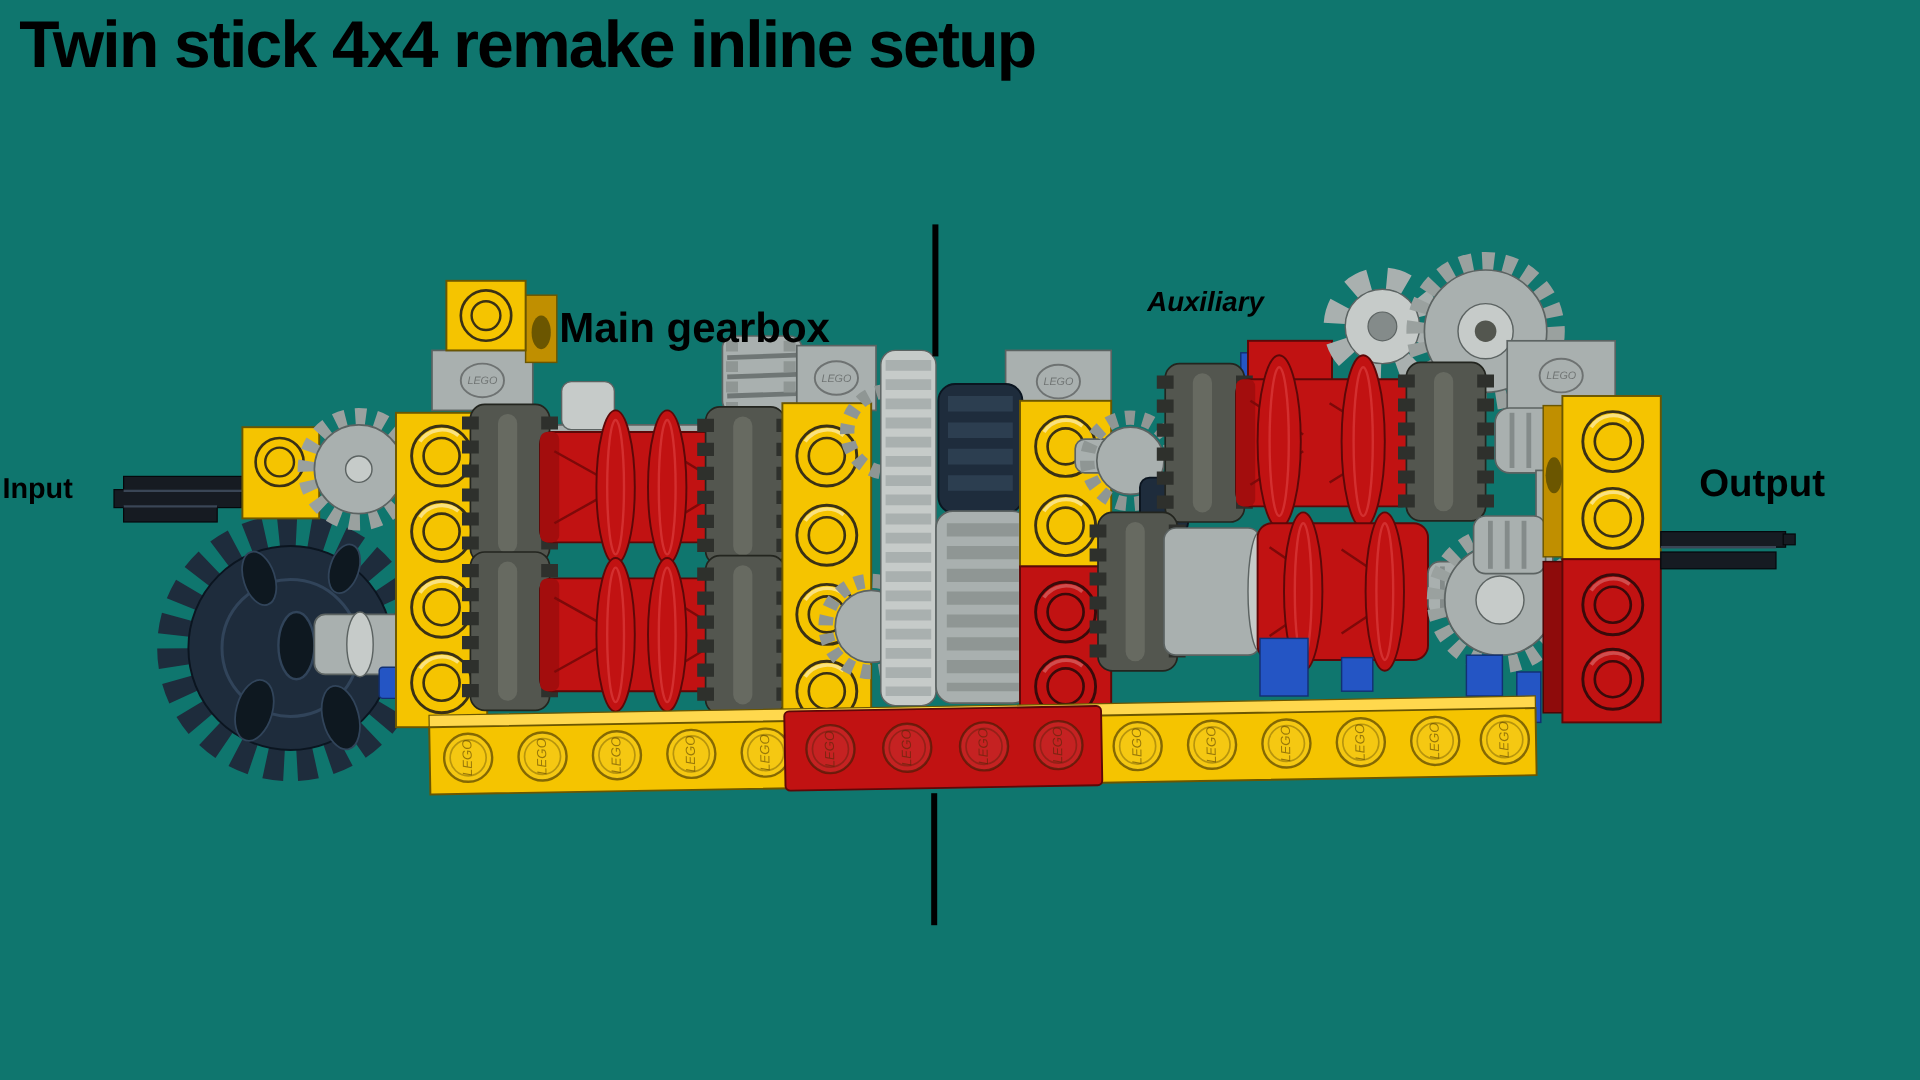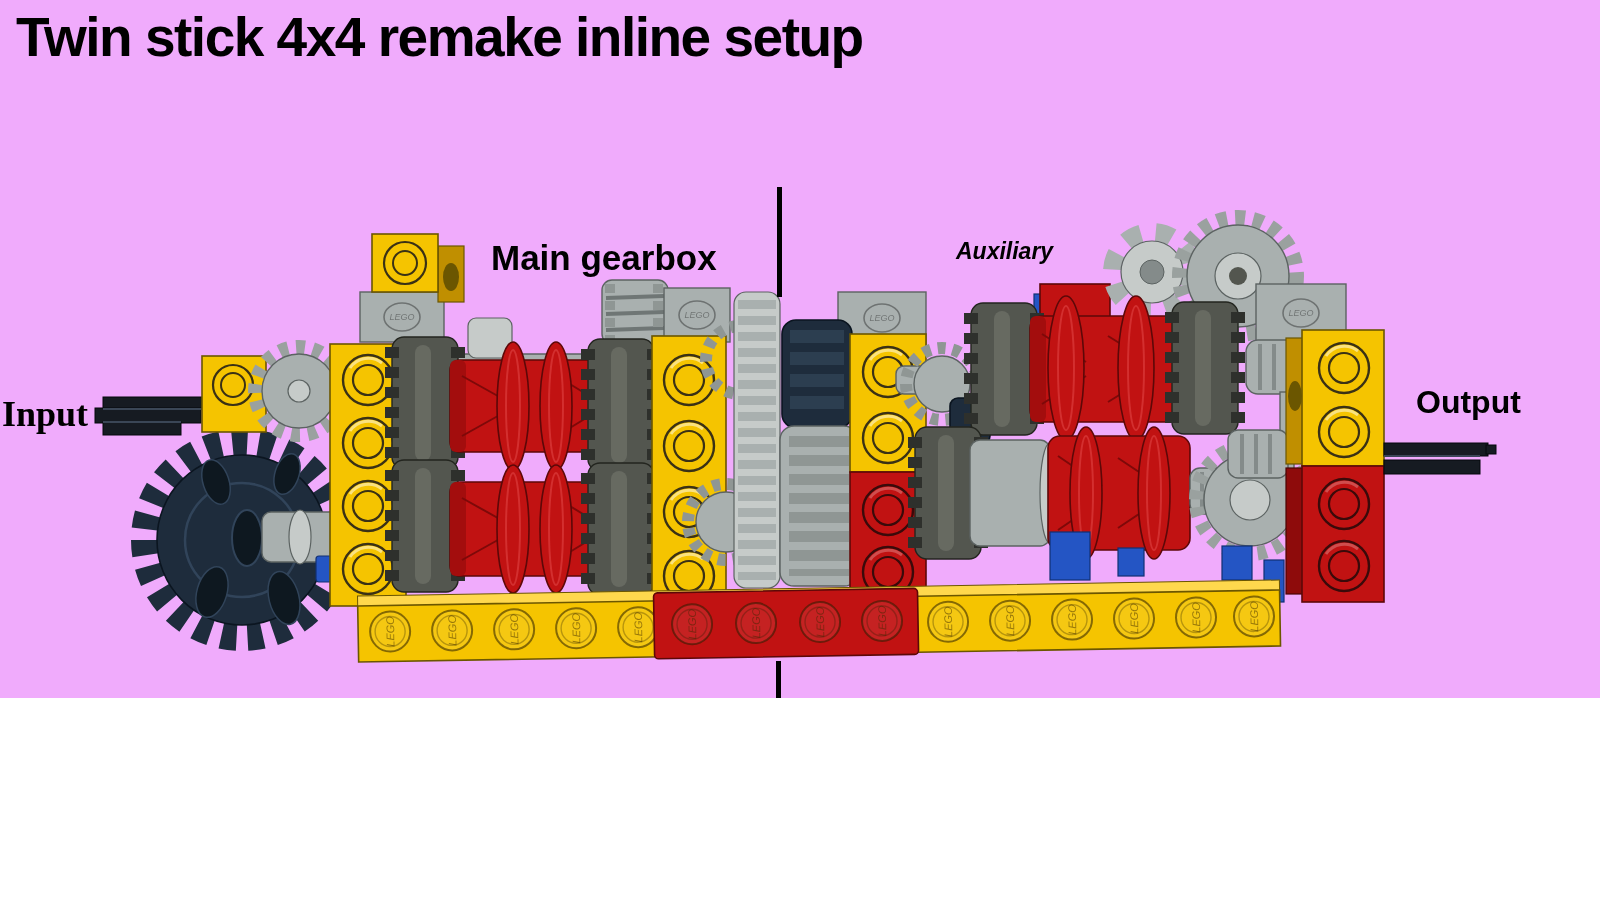--- a/index.html
+++ b/index.html
@@ -1,23 +1,23 @@
 <!DOCTYPE html>
 <html><head>
 <meta charset="utf-8">
 <style>
   html,body{margin:0;padding:0;background:#fff;}
-  .stage{position:relative;width:1600px;height:698px;background:#f0abfc;overflow:hidden;
+  .stage{position:relative;width:1600px;height:900px;background:#0f766e;overflow:hidden;
          font-family:"Liberation Sans",sans-serif;}
   .stage svg{position:absolute;left:0;top:0;}
   .lbl{position:absolute;color:#000;font-weight:bold;white-space:nowrap;line-height:1;}
   .title{left:16px;top:10px;font-size:55px;letter-spacing:-1.5px;}
-  .lbl-main{left:466px;top:240px;font-size:35px;padding-left:25px;}
+  .lbl-main{left:466px;top:256px;font-size:35px;}
   .lbl-aux{left:956px;top:240px;font-size:23px;font-style:italic;}
-  .lbl-in{left:2px;top:396px;font-size:36px;font-family:Liberation Serif, serif;}
+  .lbl-in{left:2px;top:396px;font-size:24px;}
   .lbl-out{left:1416px;top:386px;font-size:32px;}
   
   .yel{fill:#F5C400;stroke:#6b5600;stroke-width:1.6;}
   .yeld{fill:#C08F00;stroke:#6b5600;stroke-width:1.2;}
   .yell{fill:#FFD84D;stroke:#6b5600;stroke-width:1;}
   .red{fill:#C11212;stroke:#5d0808;stroke-width:1.6;}
   .redd{fill:#8E0B0B;stroke:#4a0404;stroke-width:1.2;}
   .lg{fill:#A9B0AF;stroke:#5c6362;stroke-width:1.4;}
   .lgl{fill:#C6CBC9;stroke:#5c6362;stroke-width:1.2;}
   .dg{fill:#53564F;stroke:#23251f;stroke-width:1.4;}

